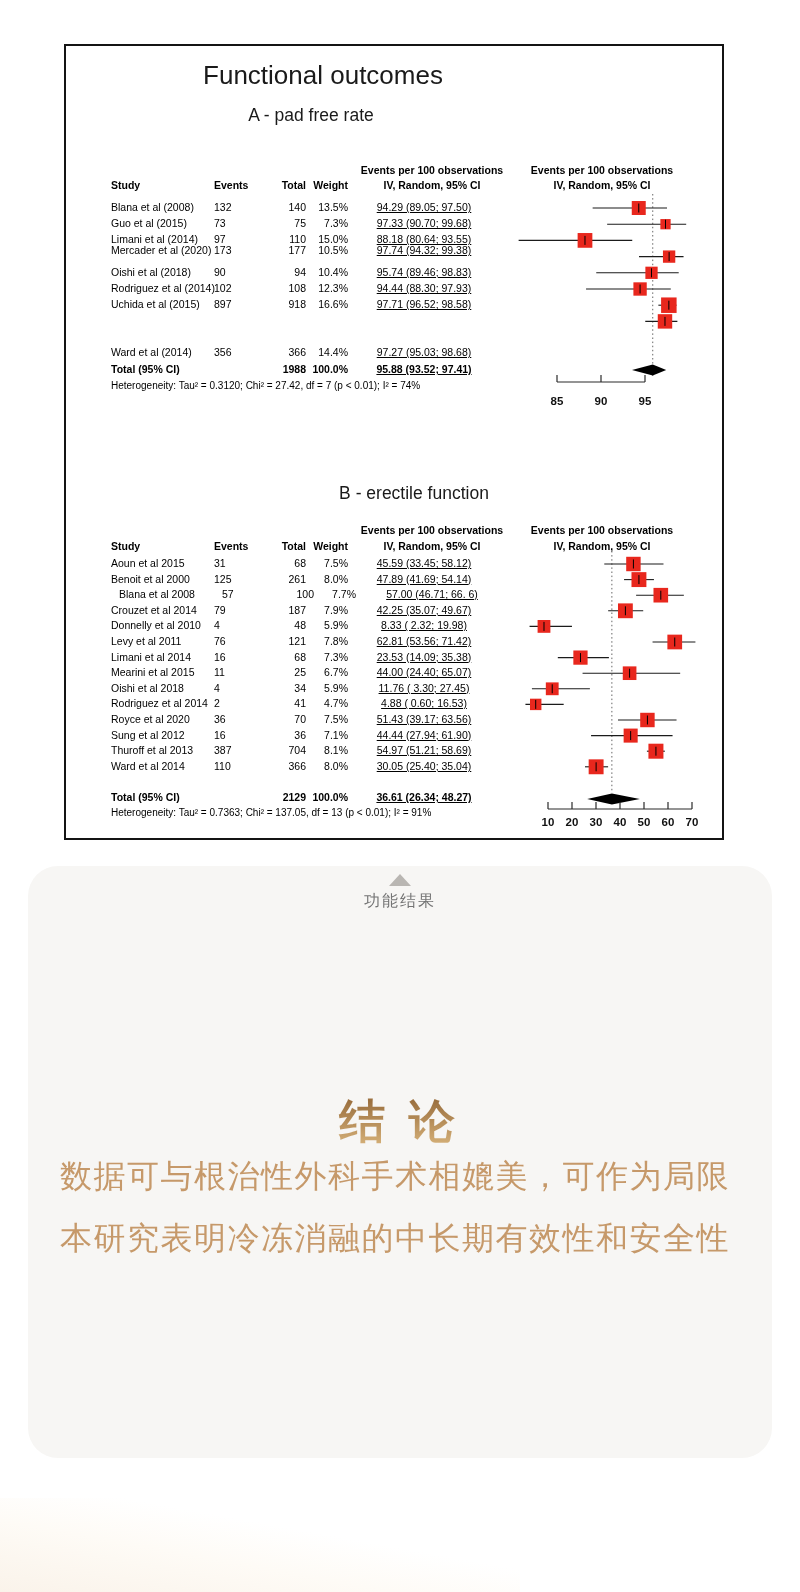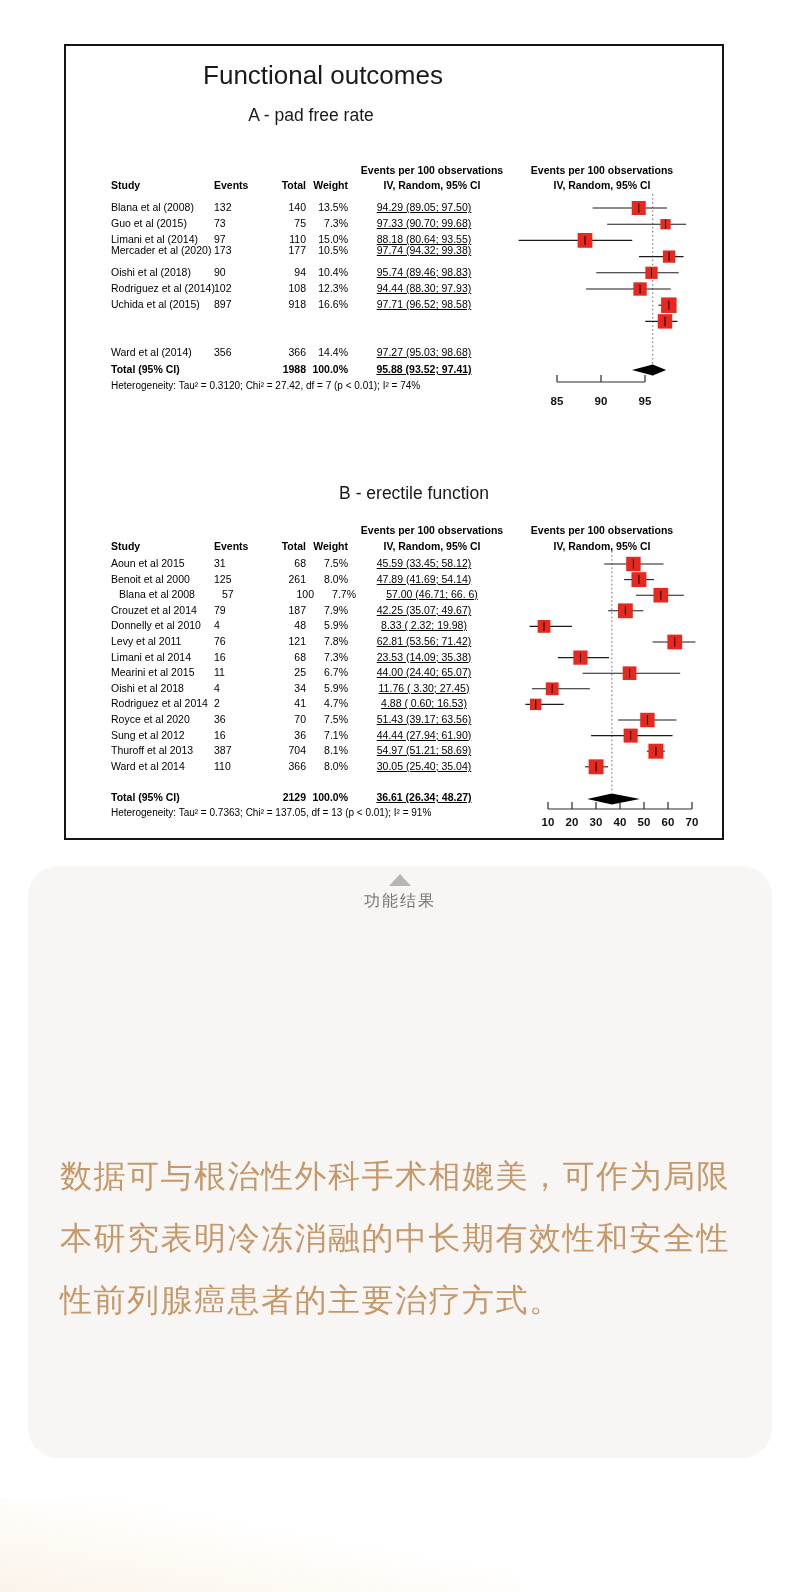--- a/index.html
+++ b/index.html
@@ -360,21 +360,21 @@
         <line x1="166" y1="261" x2="166" y2="268" class="ax"></line>
         <text x="166" y="285" class="axlab" text-anchor="middle">60</text>
         <line x1="190" y1="261" x2="190" y2="268" class="ax"></line>
         <text x="190" y="285" class="axlab" text-anchor="middle">70</text>
       </svg>
   </div>
 
   <section class="summary-card">
     <div class="tri"></div>
     <div class="caption">功能结果</div>
+    <h2 class="concl-title">结 论</h2>
     <div class="concl-text">
       <div>数据可与根治性外科手术相媲美，可作为局限</div>
       <div>本研究表明冷冻消融的中长期有效性和安全性</div>
-      <div>性前列腺癌患者的主要治疗方式。</div>
     </div>
   </section>
 
   <div class="corner-glow"></div>
 </div>
 
 </body></html>

